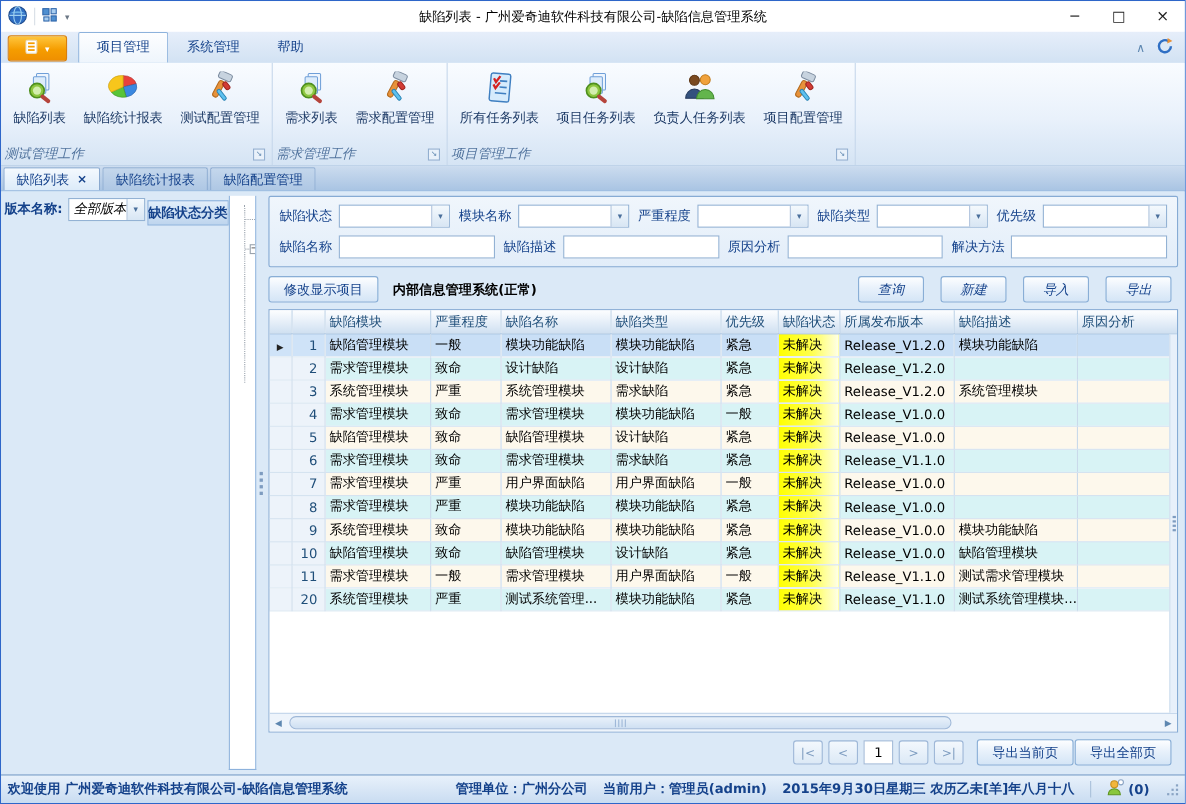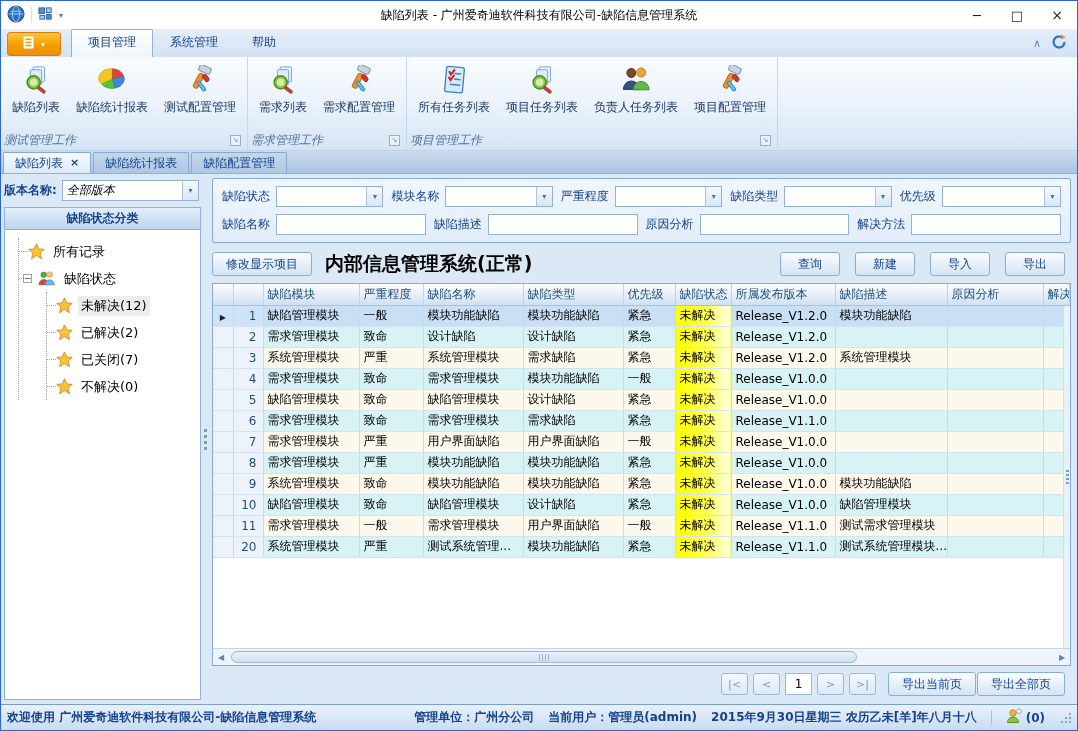--- a/index.html
+++ b/index.html
@@ -51,21 +51,21 @@
   .doctab { height:21px; display:flex; align-items:center; gap:7px; padding:0 11px; margin-right:2px;
             color:#15428b; background:linear-gradient(#c4d7ec,#aec7e4); border:1px solid #8aa9cf;
             border-bottom:none; border-radius:2px 2px 0 0; }
   .doctab.active { background:linear-gradient(#f4f9fe,#dcebf9); }
   .tabclose { font-size:11px; font-weight:bold; color:#15428b; line-height:10px; }
 
   
   .main { flex:1; display:flex; background:#dbe9f7; min-height:0; }
 
   
-  .sidebar { width:200px; padding:4px 0 4px 3px; display:flex; flex-direction:column; }
+  .sidebar { width:232px; padding:4px 0 4px 3px; display:flex; flex-direction:row; }
   .version-row { display:flex; align-items:center; height:25px; gap:5px; padding-right:2px; }
   .version-label { font-weight:bold; color:#15428b; white-space:nowrap; }
   .combo { flex:1; height:21px; background:#fff; border:1px solid #93b2d4; display:flex; align-items:center;
            padding-left:4px; overflow:hidden;font-style:italic; }
   .combo-val { flex:1; white-space:nowrap; overflow:hidden; }
   .combo-btn { width:16px; height:100%; background:linear-gradient(#f4f9fd,#d8e6f4); border-left:1px solid #aec3dd;
                display:flex; align-items:center; justify-content:center; color:#4a6f9b; font-size:8px; flex:0 0 auto; }
   .tree-header { height:23px; margin-top:4px; background:linear-gradient(#e2eefa,#bed5ee); border:1px solid #8db2dc;
                  display:flex; align-items:center; justify-content:center; font-weight:bold; color:#15428b; }
   .tree-box { flex:1; background:#fff; border:1px solid #8db2dc; border-top:none; padding:8px 2px 2px 6px; overflow:hidden; }
@@ -90,23 +90,23 @@
   .frow { display:flex; align-items:center; gap:8px; }
   .fitem { flex:1; display:flex; align-items:center; gap:6px; min-width:0; }
   .flabel { color:#15428b; white-space:nowrap; }
   .fcombo { flex:1; height:21px; background:#fff; border:1px solid #93b2d4; display:flex; align-items:center; min-width:0; }
   .finput { flex:1; height:21px; background:#fff; border:1px solid #93b2d4; min-width:0; font:inherit; padding:0 4px; }
 
   .toolbar-row { display:flex; align-items:center; gap:13px; margin:8px 2px 6px 0; flex:0 0 auto; }
   .btn { height:24px; padding:0 13px; background:linear-gradient(#fdfeff,#e8f1fb 45%,#d4e5f6);
          border:1px solid #89aed6; border-radius:3px; color:#15428b; display:flex; align-items:center;
          justify-content:center; white-space:nowrap; }
-  .system-label { font-weight:bold; color:#000; font-size:19px; }
+  .system-label { font-weight:bold; color:#000; font-size:12px; }
   .action-buttons { margin-left:auto; display:flex; gap:15px; padding-right:4px; }
-  .action-buttons .btn { min-width:60px; }
+  .action-buttons .btn { min-width:60px;font-style:italic; }
 
   
   .grid-panel { flex:1; border:1px solid #86abd4; background:#fff; display:flex; flex-direction:column;
                 position:relative; min-height:0; overflow:hidden; }
   table { border-collapse:collapse; table-layout:fixed; width:100%; }
   th { height:21px; background:linear-gradient(#fdfeff,#e2ecf7 60%,#cfe0f1); border-right:1px solid #bed3e8;
        border-bottom:1px solid #a9c4e0; color:#1f4e79; font-weight:normal; text-align:left; padding:0 4px;
        overflow:hidden; white-space:nowrap; }
   td { height:21px; border-right:1px solid #c9daea; border-bottom:1px solid #d5e3f0; padding:0 4px;
        overflow:hidden; white-space:nowrap; }

